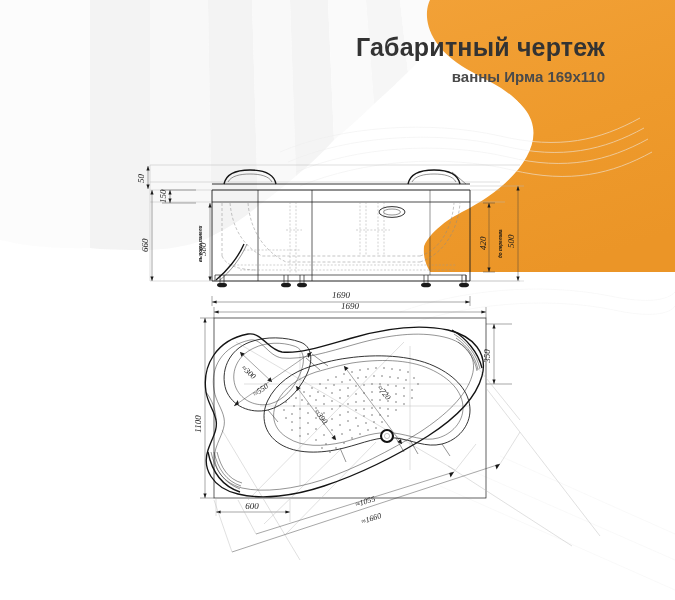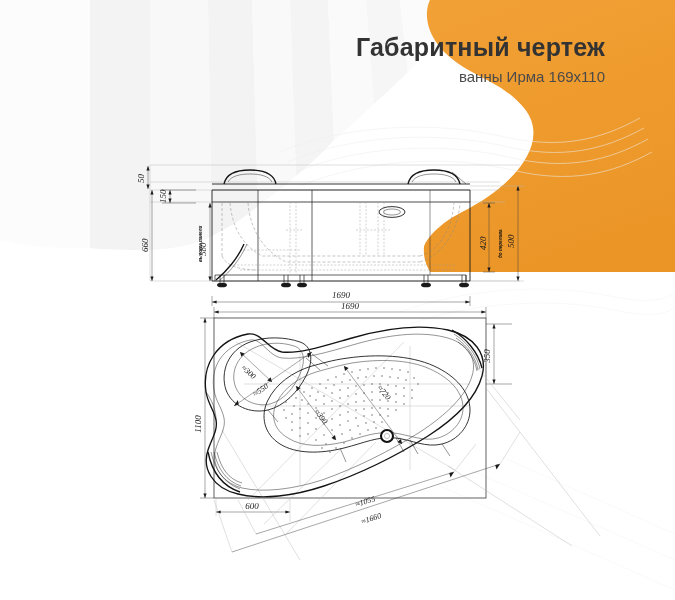--- a/index.html
+++ b/index.html
@@ -25,21 +25,21 @@
   .title-main {
     font-size:25px;
     font-weight:bold;
     color:#333333;
     letter-spacing:0.2px;
     line-height:1.1;
     display:block;
   }
   .title-sub {
     font-size:15px;
-    font-weight:normal;
+    font-weight:bold;
     color:#4a4a4a;
     line-height:1.2;
     display:block;
     margin-top:6px;
   }
 
   
   .draw-wrap { position:absolute; inset:0; z-index:4;font-style:italic; }
   svg { display:block; }
 

